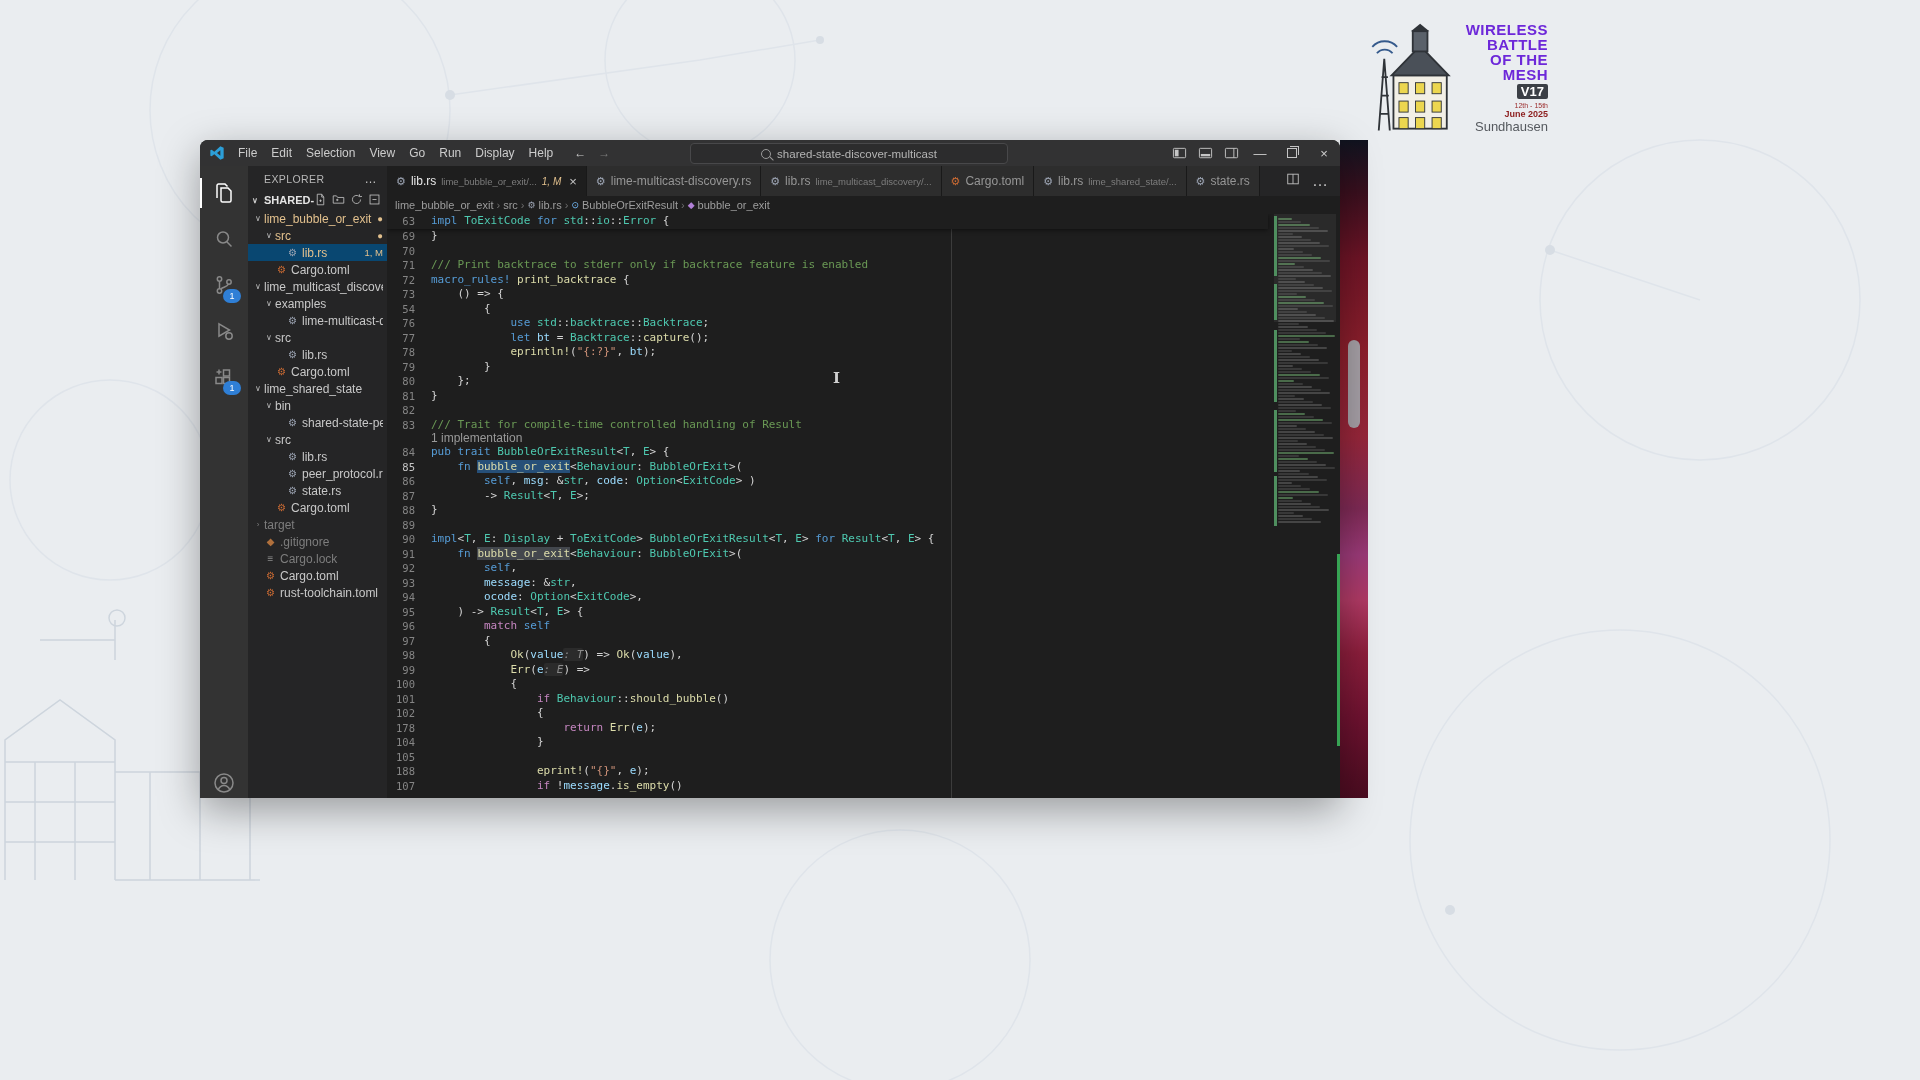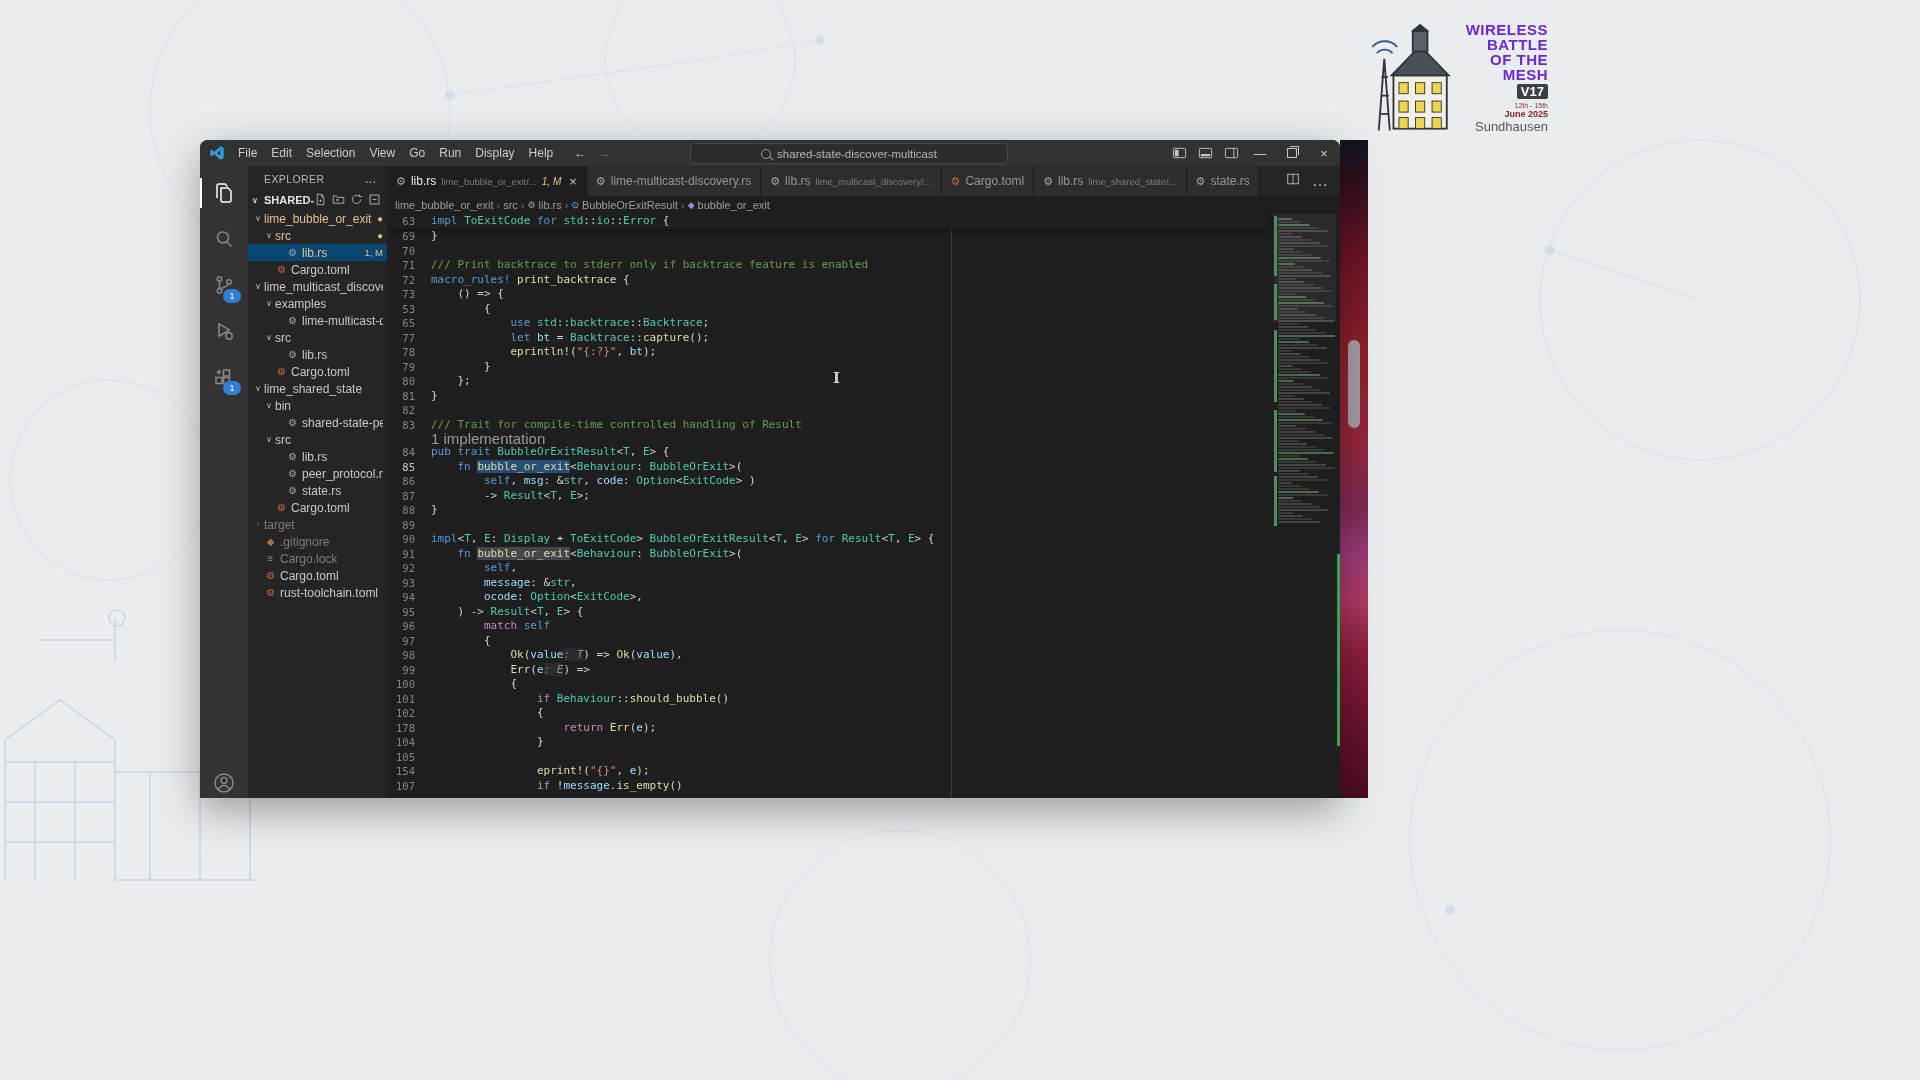--- a/index.html
+++ b/index.html
@@ -94,21 +94,21 @@
   .bc-method{color:#b180d7;}
 
   .code-wrap{flex:1;position:relative;overflow:hidden;background:#1e1e1e;}
   .ruler{position:absolute;left:564px;top:0;bottom:0;border-left:1px solid #3c3c3c;z-index:1;}
   #code-lines{padding-top:15px;position:relative;z-index:2;}
   .cl{display:flex;height:14.5px;}
   .cl .ln{width:44px;min-width:44px;text-align:right;padding-right:16px;color:#858585;
           font:10.5px/14.5px "DejaVu Sans Mono",monospace;box-sizing:border-box;}
   .cl.cur .ln{color:#c6c6c6;}
   .ctext{margin:0;font:11px/14.5px "DejaVu Sans Mono",monospace;white-space:pre;color:#d4d4d4;}
-  .lens{height:13px;line-height:13px;font-size:15px;color:#999999;padding-left:44px;font-family:"Liberation Sans",sans-serif;}
+  .lens{height:13px;line-height:13px;font-size:12px;color:#999999;padding-left:44px;font-family:"Liberation Sans",sans-serif;}
   .sk{color:#569cd6}.sc{color:#c586c0}.st{color:#4ec9b0}.sf{color:#dcdcaa}.ss{color:#ce9178}
   .sm{color:#6a9955}.sv{color:#9cdcfe}.sp{color:#d4d4d4}
   .sh{color:#8b8b8b;background:rgba(255,255,255,.06);border-radius:2px;font-style:italic;}
   .sel{background:#264f78;}
   .wsel{background:#43474d;}
   .sticky{position:absolute;top:0;left:0;right:72px;height:15px;background:#1e1e1e;
           box-shadow:0 1px 5px rgba(0,0,0,.55);z-index:4;}
   .ibeam{position:absolute;left:446px;top:155px;z-index:5;color:#d0d0d0;font:600 15px "DejaVu Serif",serif;}
 
   .minimap{position:absolute;top:0;right:4px;width:62px;height:100%;background:#1e1e1e;z-index:5;}
@@ -510,25 +510,25 @@
               </div>
               <div class="cl">
                 <span class="ln">72</span>
                 <pre class="ctext"><span class="sk">macro_rules!</span><span class="sf"> print_backtrace</span><span class="sp"> {</span></pre>
               </div>
               <div class="cl">
                 <span class="ln">73</span>
                 <pre class="ctext"><span class="sp">    () =&gt; {</span></pre>
               </div>
               <div class="cl">
-                <span class="ln">53</span>
+                <span class="ln">54</span>
                 <pre class="ctext"><span class="sp">        {</span></pre>
               </div>
               <div class="cl">
-                <span class="ln">65</span>
+                <span class="ln">76</span>
                 <pre class="ctext"><span class="sp">            </span><span class="sk">use </span><span class="st">std</span><span class="sp">::</span><span class="st">backtrace</span><span class="sp">::</span><span class="st">Backtrace</span><span class="sp">;</span></pre>
               </div>
               <div class="cl">
                 <span class="ln">77</span>
                 <pre class="ctext"><span class="sp">            </span><span class="sk">let </span><span class="sv">bt</span><span class="sp"> = </span><span class="st">Backtrace</span><span class="sp">::</span><span class="sf">capture</span><span class="sp">();</span></pre>
               </div>
               <div class="cl">
                 <span class="ln">78</span>
                 <pre class="ctext"><span class="sp">            </span><span class="sf">eprintln!</span><span class="sp">(</span><span class="ss">"{:?}"</span><span class="sp">, </span><span class="sv">bt</span><span class="sp">);</span></pre>
               </div>
@@ -635,21 +635,21 @@
               </div>
               <div class="cl">
                 <span class="ln">104</span>
                 <pre class="ctext"><span class="sp">                }</span></pre>
               </div>
               <div class="cl">
                 <span class="ln">105</span>
                 <pre class="ctext"></pre>
               </div>
               <div class="cl">
-                <span class="ln">154</span>
+                <span class="ln">188</span>
                 <pre class="ctext"><span class="sp">                </span><span class="sf">eprint!</span><span class="sp">(</span><span class="ss">"{}"</span><span class="sp">, </span><span class="sv">e</span><span class="sp">);</span></pre>
               </div>
               <div class="cl">
                 <span class="ln">107</span>
                 <pre class="ctext"><span class="sp">                </span><span class="sc">if </span><span class="sp">!</span><span class="sv">message</span><span class="sp">.</span><span class="sf">is_empty</span><span class="sp">()</span></pre>
               </div>
             </div>
           <div class="sticky" id="sticky">
               <div class="cl">
                 <span class="ln">63</span>

